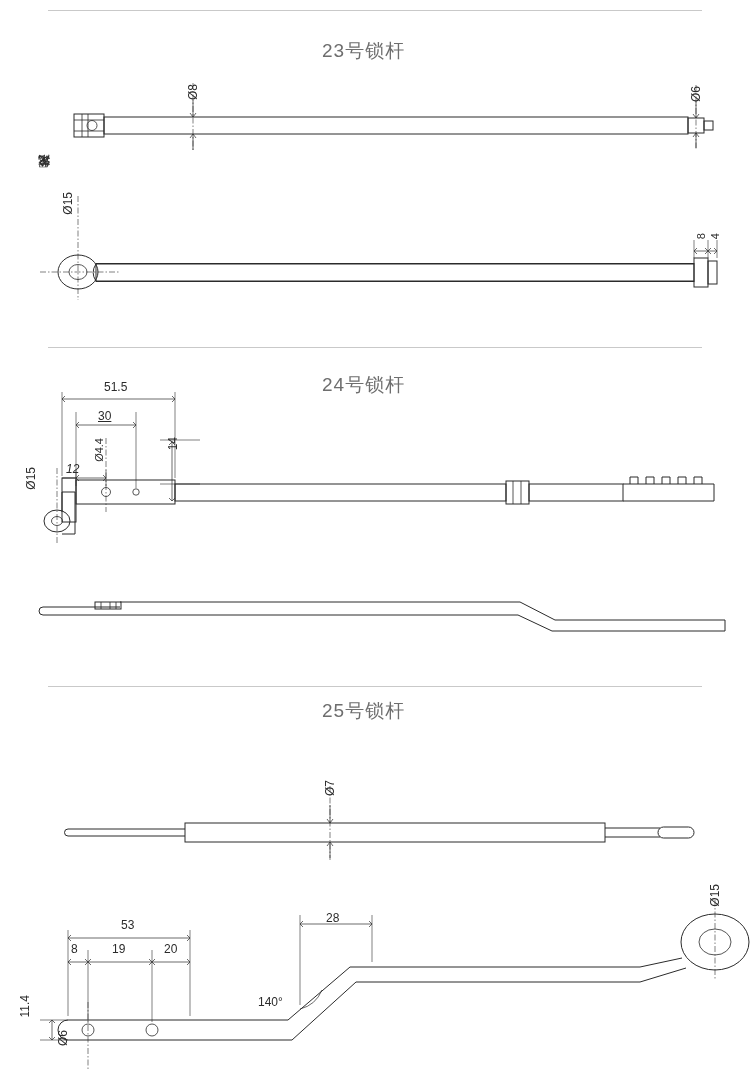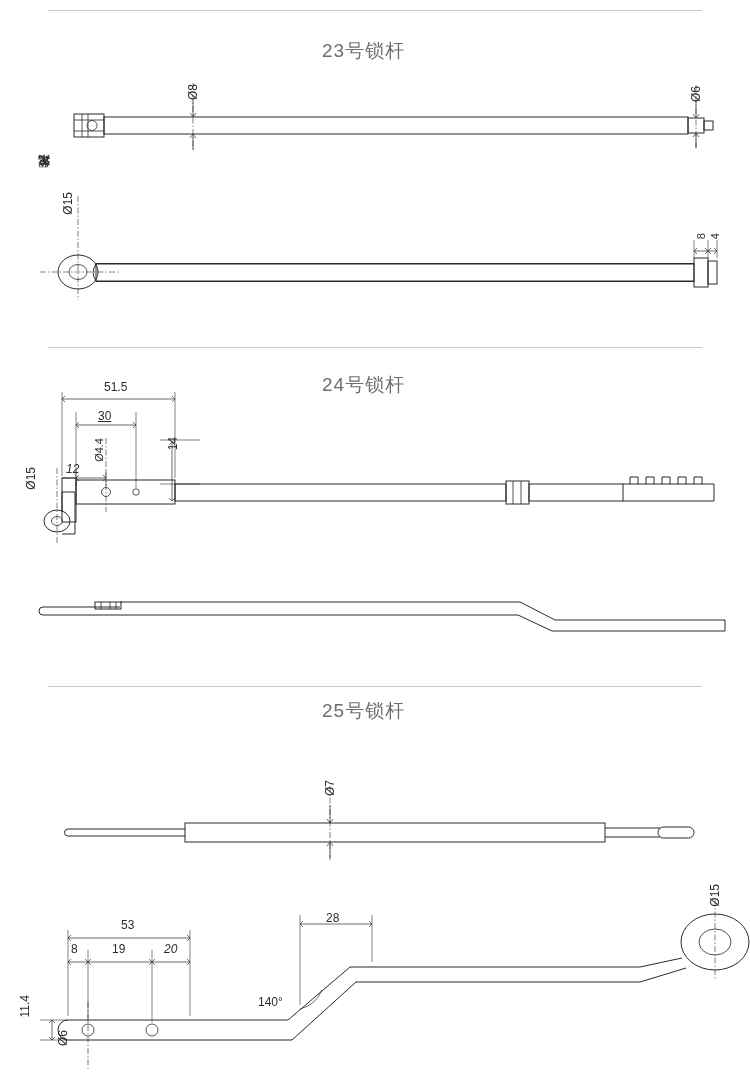--- a/index.html
+++ b/index.html
@@ -171,20 +171,20 @@
   <div class="lbl" style="left:66px;top:462px;font-style:italic;">12</div>
   <div class="lbl v" style="left:93px;top:438px;font-size:11px;">Ø4.4</div>
   <div class="lbl v" style="left:166px;top:437px;">14</div>
   <div class="lbl v" style="left:24px;top:467px;">Ø15</div>
 
   <div class="title" style="left:322px;top:698px;">25号锁杆</div>
   <div class="lbl v" style="left:323px;top:780px;">Ø7</div>
   <div class="lbl" style="left:121px;top:918px;">53</div>
   <div class="lbl" style="left:71px;top:942px;">8</div>
   <div class="lbl" style="left:112px;top:942px;">19</div>
-  <div class="lbl" style="left:164px;top:942px;font-style:italic;">20</div>
+  <div class="lbl" style="left:164px;top:942px;">20</div>
   <div class="lbl" style="left:326px;top:903px;margin-top:8px;">28</div>
   <div class="lbl" style="left:258px;top:995px;">140°</div>
   <div class="lbl v" style="left:18px;top:995px;">11.4</div>
   <div class="lbl v" style="left:56px;top:1030px;">Ø6</div>
   <div class="lbl v" style="left:708px;top:884px;">Ø15</div>
 
 </div>
 
 </body></html>

